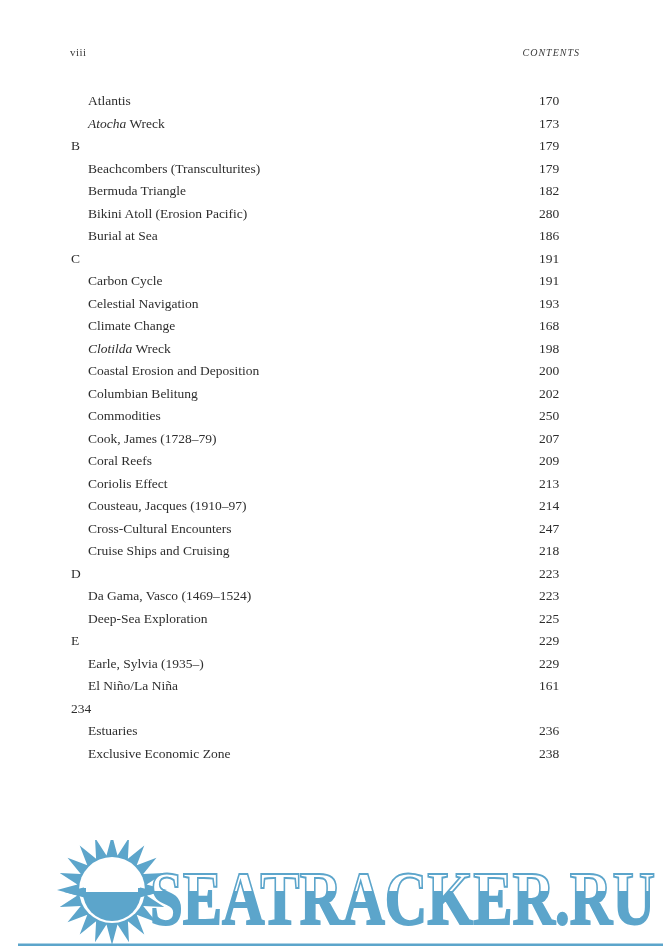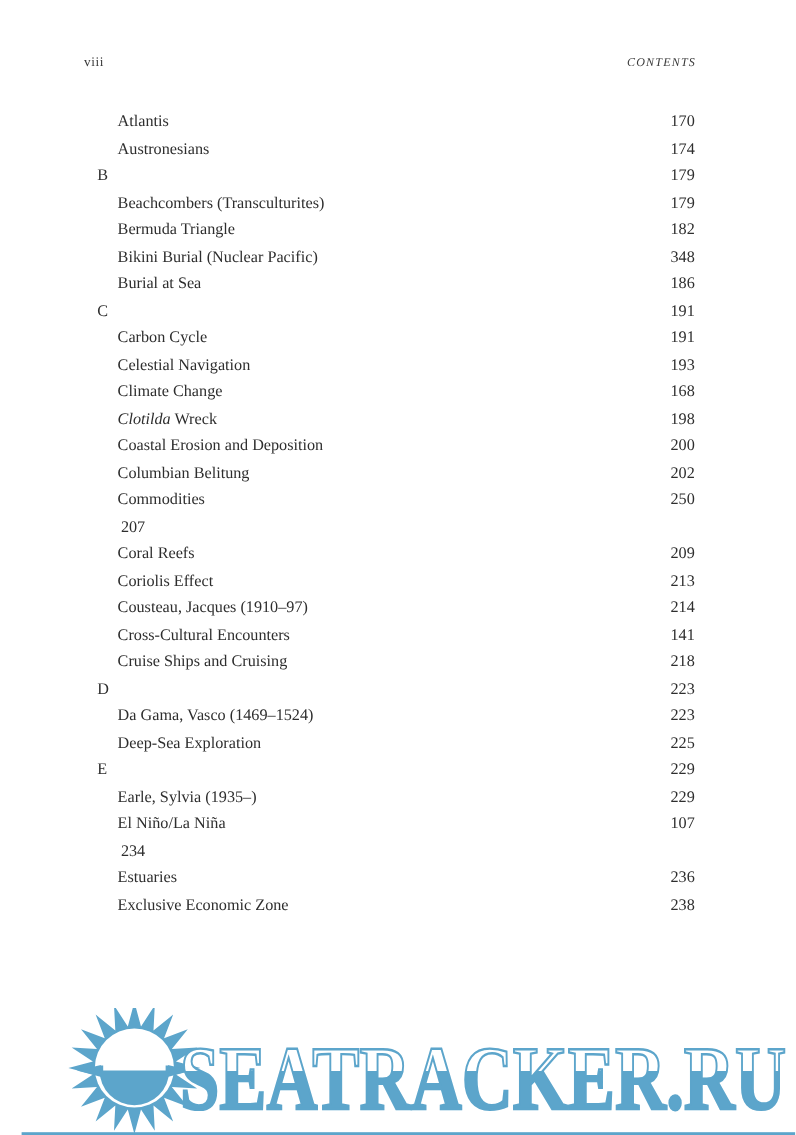--- a/index.html
+++ b/index.html
@@ -28,38 +28,37 @@
   }
   .running-head {
     font-size: 10px;
     letter-spacing: 1px;
     color: #3a3a3a;
     font-style: italic;
   }
   .toc-list {
     position: absolute;
     top: 90px;
-    left: 81px;
+    left: 71px;
     right: 84px;
   }
   .toc-row {
     display: flex;
     justify-content: space-between;
     align-items: baseline;
     height: 22.5px;
     font-size: 13.5px;
     line-height: 22.5px;
   }
   .toc-row .label { white-space: nowrap; }
   .toc-row .label .ital { font-style: italic; }
   .toc-row.entry .label { padding-left: 17px; }
   .toc-row.section .label { padding-left: 0; }
   .toc-row .pagenum {
     width: 40px;
-    text-align: right;
     flex: none;
   }
   .watermark {
     position: absolute;
     left: 0;
     top: 840px;
     width: 663px;
     height: 106px;
   }
   .wm-text {
@@ -76,38 +75,38 @@
     <span class="folio">viii</span>
     <span class="running-head">CONTENTS</span>
   </div>
 
   <div class="toc-list">
       <div class="toc-row entry">
       <span class="label"><span class="ital"></span><span>Atlantis</span></span>
       <span class="pagenum">170</span>
     </div>
       <div class="toc-row entry">
-      <span class="label"><span class="ital"></span><span>Austronesians</span></span>
-      <span class="pagenum">174</span>
+      <span class="label"><span class="ital">Atocha</span><span> Wreck</span></span>
+      <span class="pagenum">173</span>
     </div>
       <div class="toc-row section">
       <span class="label"><span class="ital"></span><span>B</span></span>
       <span class="pagenum">179</span>
     </div>
       <div class="toc-row entry">
       <span class="label"><span class="ital"></span><span>Beachcombers (Transculturites)</span></span>
       <span class="pagenum">179</span>
     </div>
       <div class="toc-row entry">
       <span class="label"><span class="ital"></span><span>Bermuda Triangle</span></span>
       <span class="pagenum">182</span>
     </div>
       <div class="toc-row entry">
-      <span class="label"><span class="ital"></span><span>Bikini Burial (Nuclear Pacific)</span></span>
-      <span class="pagenum">348</span>
+      <span class="label"><span class="ital"></span><span>Bikini Atoll (Erosion Pacific)</span></span>
+      <span class="pagenum">280</span>
     </div>
       <div class="toc-row entry">
       <span class="label"><span class="ital"></span><span>Burial at Sea</span></span>
       <span class="pagenum">186</span>
     </div>
       <div class="toc-row section">
       <span class="label"><span class="ital"></span><span>C</span></span>
       <span class="pagenum">191</span>
     </div>
       <div class="toc-row entry">
@@ -132,37 +131,38 @@
     </div>
       <div class="toc-row entry">
       <span class="label"><span class="ital"></span><span>Columbian Belitung</span></span>
       <span class="pagenum">202</span>
     </div>
       <div class="toc-row entry">
       <span class="label"><span class="ital"></span><span>Commodities</span></span>
       <span class="pagenum">250</span>
     </div>
       <div class="toc-row entry">
+      <span class="label"><span class="ital"></span><span>Cook, James (1728–79)</span></span>
       <span class="pagenum">207</span>
     </div>
       <div class="toc-row entry">
       <span class="label"><span class="ital"></span><span>Coral Reefs</span></span>
       <span class="pagenum">209</span>
     </div>
       <div class="toc-row entry">
       <span class="label"><span class="ital"></span><span>Coriolis Effect</span></span>
       <span class="pagenum">213</span>
     </div>
       <div class="toc-row entry">
       <span class="label"><span class="ital"></span><span>Cousteau, Jacques (1910–97)</span></span>
       <span class="pagenum">214</span>
     </div>
       <div class="toc-row entry">
       <span class="label"><span class="ital"></span><span>Cross-Cultural Encounters</span></span>
-      <span class="pagenum">141</span>
+      <span class="pagenum">247</span>
     </div>
       <div class="toc-row entry">
       <span class="label"><span class="ital"></span><span>Cruise Ships and Cruising</span></span>
       <span class="pagenum">218</span>
     </div>
       <div class="toc-row section">
       <span class="label"><span class="ital"></span><span>D</span></span>
       <span class="pagenum">223</span>
     </div>
       <div class="toc-row entry">
@@ -176,21 +176,21 @@
       <div class="toc-row section">
       <span class="label"><span class="ital"></span><span>E</span></span>
       <span class="pagenum">229</span>
     </div>
       <div class="toc-row entry">
       <span class="label"><span class="ital"></span><span>Earle, Sylvia (1935–)</span></span>
       <span class="pagenum">229</span>
     </div>
       <div class="toc-row entry">
       <span class="label"><span class="ital"></span><span>El Niño/La Niña</span></span>
-      <span class="pagenum">107</span>
+      <span class="pagenum">161</span>
     </div>
       <div class="toc-row entry">
       <span class="pagenum">234</span>
     </div>
       <div class="toc-row entry">
       <span class="label"><span class="ital"></span><span>Estuaries</span></span>
       <span class="pagenum">236</span>
     </div>
       <div class="toc-row entry">
       <span class="label"><span class="ital"></span><span>Exclusive Economic Zone</span></span>

